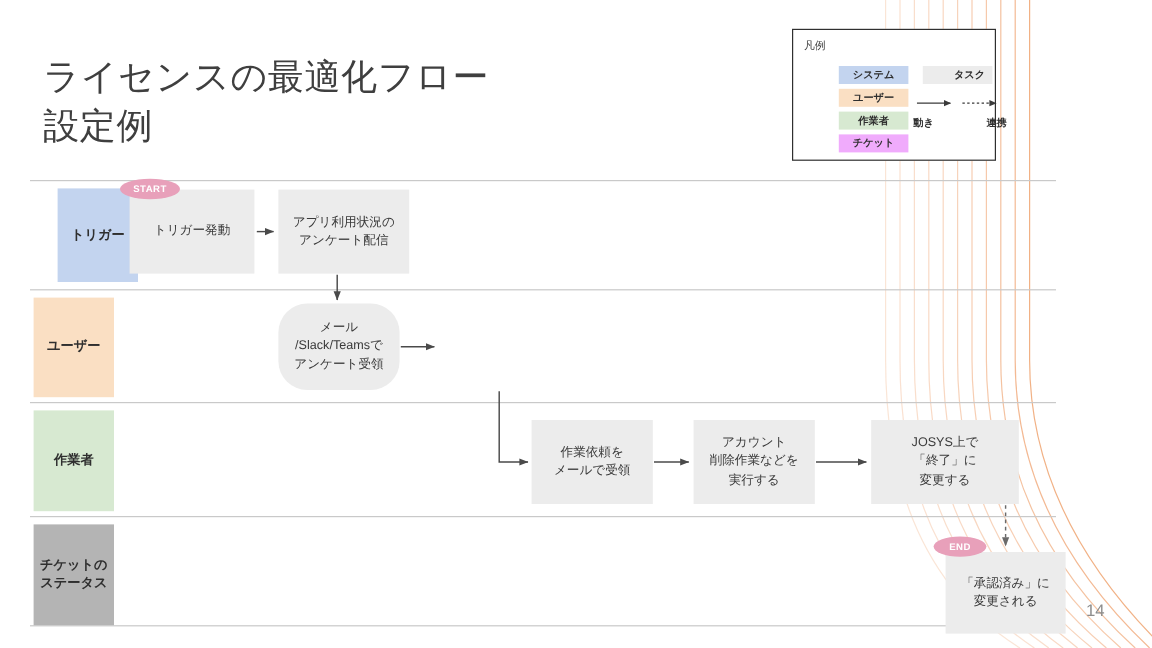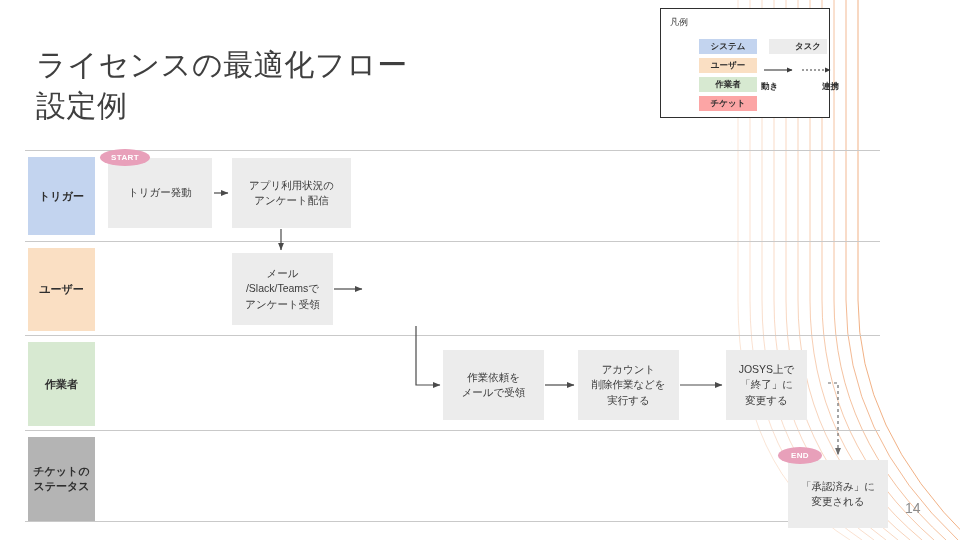--- a/index.html
+++ b/index.html
@@ -17,21 +17,21 @@
 
   
   .title{
     position:absolute;left:36px;top:44px;width:470px;
     font-size:30px;line-height:1.38;color:#3f3f3f;
     letter-spacing:.5px;font-weight:400;white-space:pre-line;
   }
 
   
   .legend{
-    position:absolute;left:660px;top:8px;width:170px;height:110px;
+    position:absolute;left:660px;top:24px;width:170px;height:110px;
     background:#fff;border:1px solid #2f2f2f;box-sizing:border-box;
   }
   .legend-title{position:absolute;left:9px;top:7px;font-size:9px;color:#3a3a3a;}
   .lg-chips{position:absolute;left:18px;top:30px;width:78px;}
   .lg-chip{
     height:15px;margin-bottom:4px;display:flex;align-items:center;justify-content:center;
     font-size:8.5px;color:#2f2f2f;font-weight:bold;margin-left:20px;
   }
   .lg-right{position:absolute;left:108px;top:30px;width:58px;}
   .lg-task{
@@ -101,21 +101,21 @@
     <div class="lg-chips">
       <div class="lg-chip" style="background:#c3d4ef">
           <span>システム</span>
         </div>
       <div class="lg-chip" style="background:#fadfc3">
           <span>ユーザー</span>
         </div>
       <div class="lg-chip" style="background:#d7e9d1">
           <span>作業者</span>
         </div>
-      <div class="lg-chip" style="background:#fca5a5">
+      <div class="lg-chip" style="background:#f0abfc">
           <span>チケット</span>
         </div>
     </div>
 
     <div class="lg-right">
       <div class="lg-task">タスク</div>
     </div>
 
     <svg class="lg-arrows" viewBox="0 0 70 14">
       <defs>
@@ -131,21 +131,21 @@
       <span>連携</span>
     </div>
   </div>
 
   <div class="lane-line" style="top:150px;"></div>
   <div class="lane-line" style="top:241px;"></div>
   <div class="lane-line" style="top:335px;"></div>
   <div class="lane-line" style="top:430px;"></div>
   <div class="lane-line" style="top:521px;"></div>
 
-  <div class="lane-label" style="top:157px;height:78px;background:#c3d4ef;">トリガー</div>
+  <div class="lane-label" style="top:157px;height:78px;background:#c3d4ef;margin-left:20px;">トリガー</div>
   <div class="lane-label" style="top:248px;height:83px;background:#fadfc3;">ユーザー</div>
   <div class="lane-label" style="top:342px;height:84px;background:#d7e9d1;">作業者</div>
   <div class="lane-label" style="top:437px;height:84px;background:#b4b4b4;">チケットの
 ステータス</div>
 
   <svg class="conn" viewBox="0 0 960 540">
     <defs>
       <marker id="arr" markerWidth="7" markerHeight="7" refX="6" refY="3.2" orient="auto">
         <path d="M0,0.7 L6.3,3.2 L0,5.7 z" fill="#4a4a4a"></path>
       </marker>
@@ -165,33 +165,33 @@
 
       <line x1="545" y1="385" x2="574" y2="385" marker-end="url(#arr)"></line>
 
       <line x1="680" y1="385" x2="722" y2="385" marker-end="url(#arr)"></line>
     </g>
 
     <path d="M828 383 L838 383 L838 455" stroke="#6a6a6a" stroke-width="1.2" fill="none" stroke-dasharray="3,3" marker-end="url(#arrD)"></path>
   </svg>
 
   <div class="box" style="left:108px;top:158px;width:104px;height:70px;">トリガー発動</div>
-  <div class="box" style="left:232px;top:158px;width:119px;height:70px;">アプリ利用状況の
+  <div class="box" style="left:232px;top:158px;width:109px;height:70px;">アプリ利用状況の
 アンケート配信</div>
 
-  <div class="box" style="left:232px;top:253px;width:101px;height:72px;">メール
+  <div class="box" style="left:232px;top:253px;width:101px;height:72px;border-radius:24px;">メール
 /Slack/Teamsで
 アンケート受領</div>
 
   <div class="box" style="left:443px;top:350px;width:101px;height:70px;">作業依頼を
 メールで受領</div>
   <div class="box" style="left:578px;top:350px;width:101px;height:70px;">アカウント
 削除作業などを
 実行する</div>
-  <div class="box" style="left:726px;top:350px;width:81px;height:70px;">JOSYS上で
+  <div class="box" style="left:726px;top:350px;width:123px;height:70px;">JOSYS上で
 「終了」に
 変更する</div>
 
   <div class="box" style="left:788px;top:460px;width:100px;height:68px;">「承認済み」に
 変更される</div>
 
   <div class="badge" style="left:100px;top:149px;width:50px;height:17px;">START</div>
   <div class="badge" style="left:778px;top:447px;width:44px;height:17px;">END</div>
 
   <div class="pageno">14</div>

